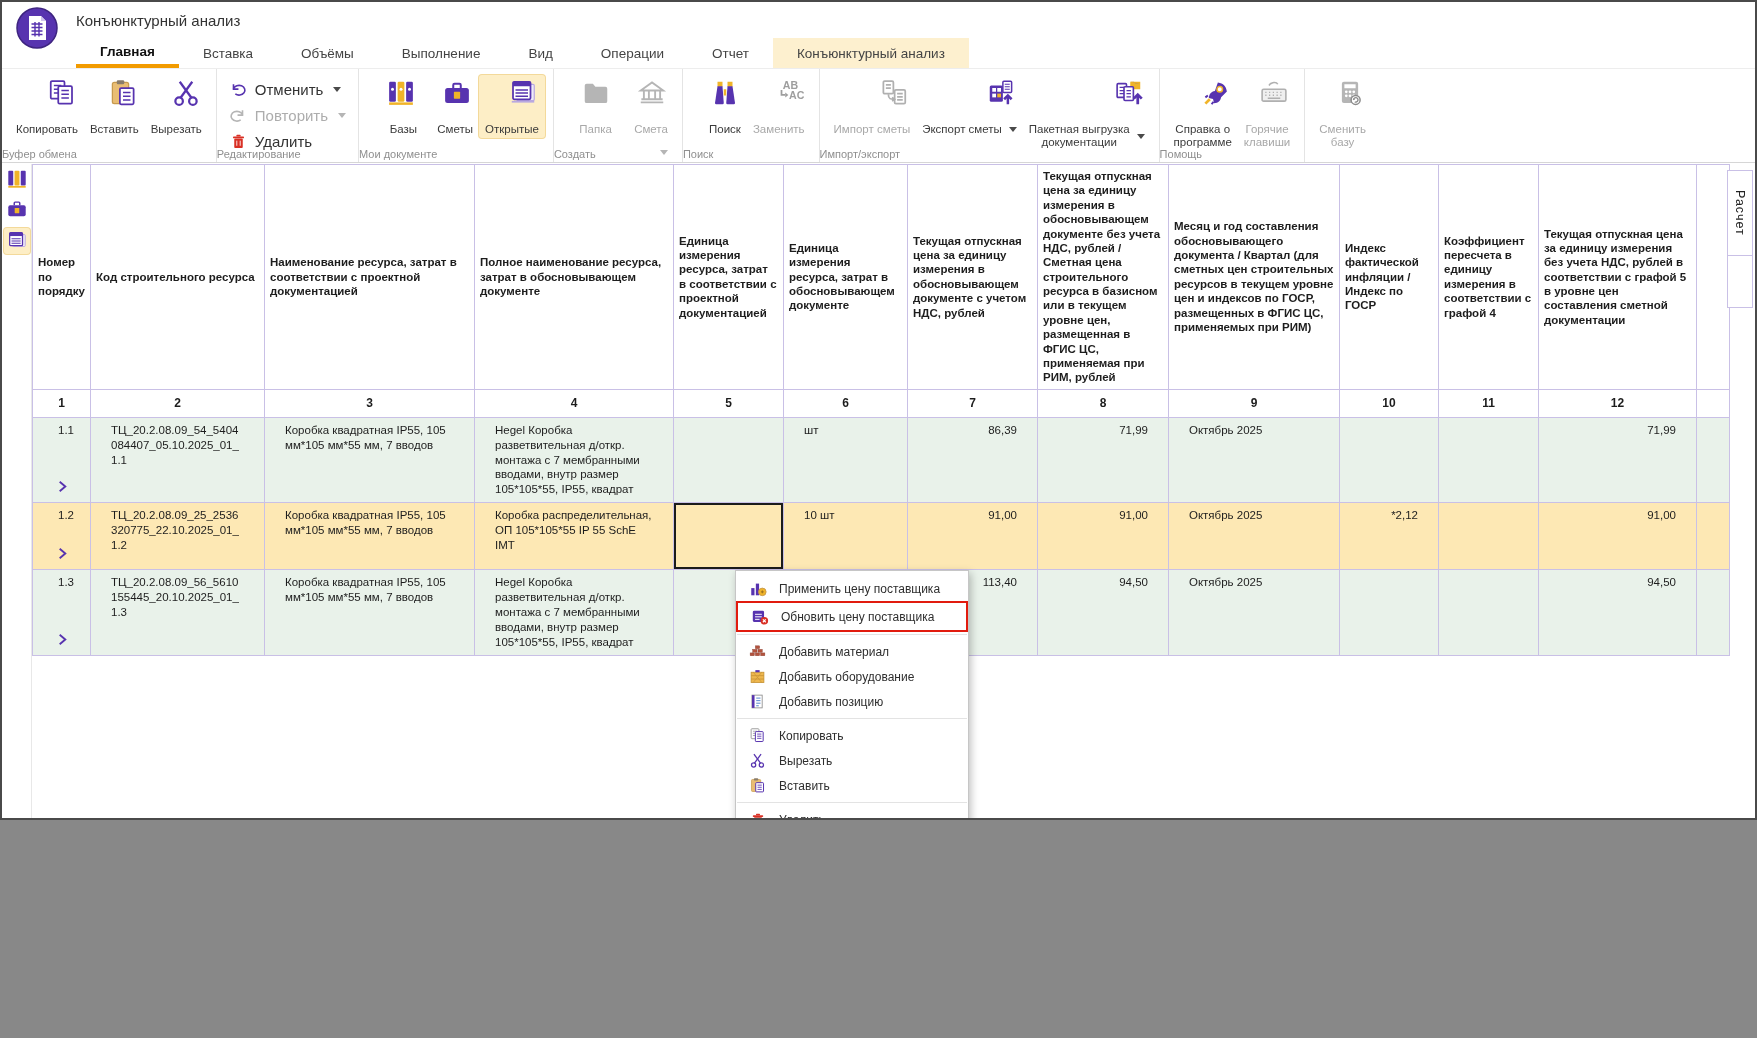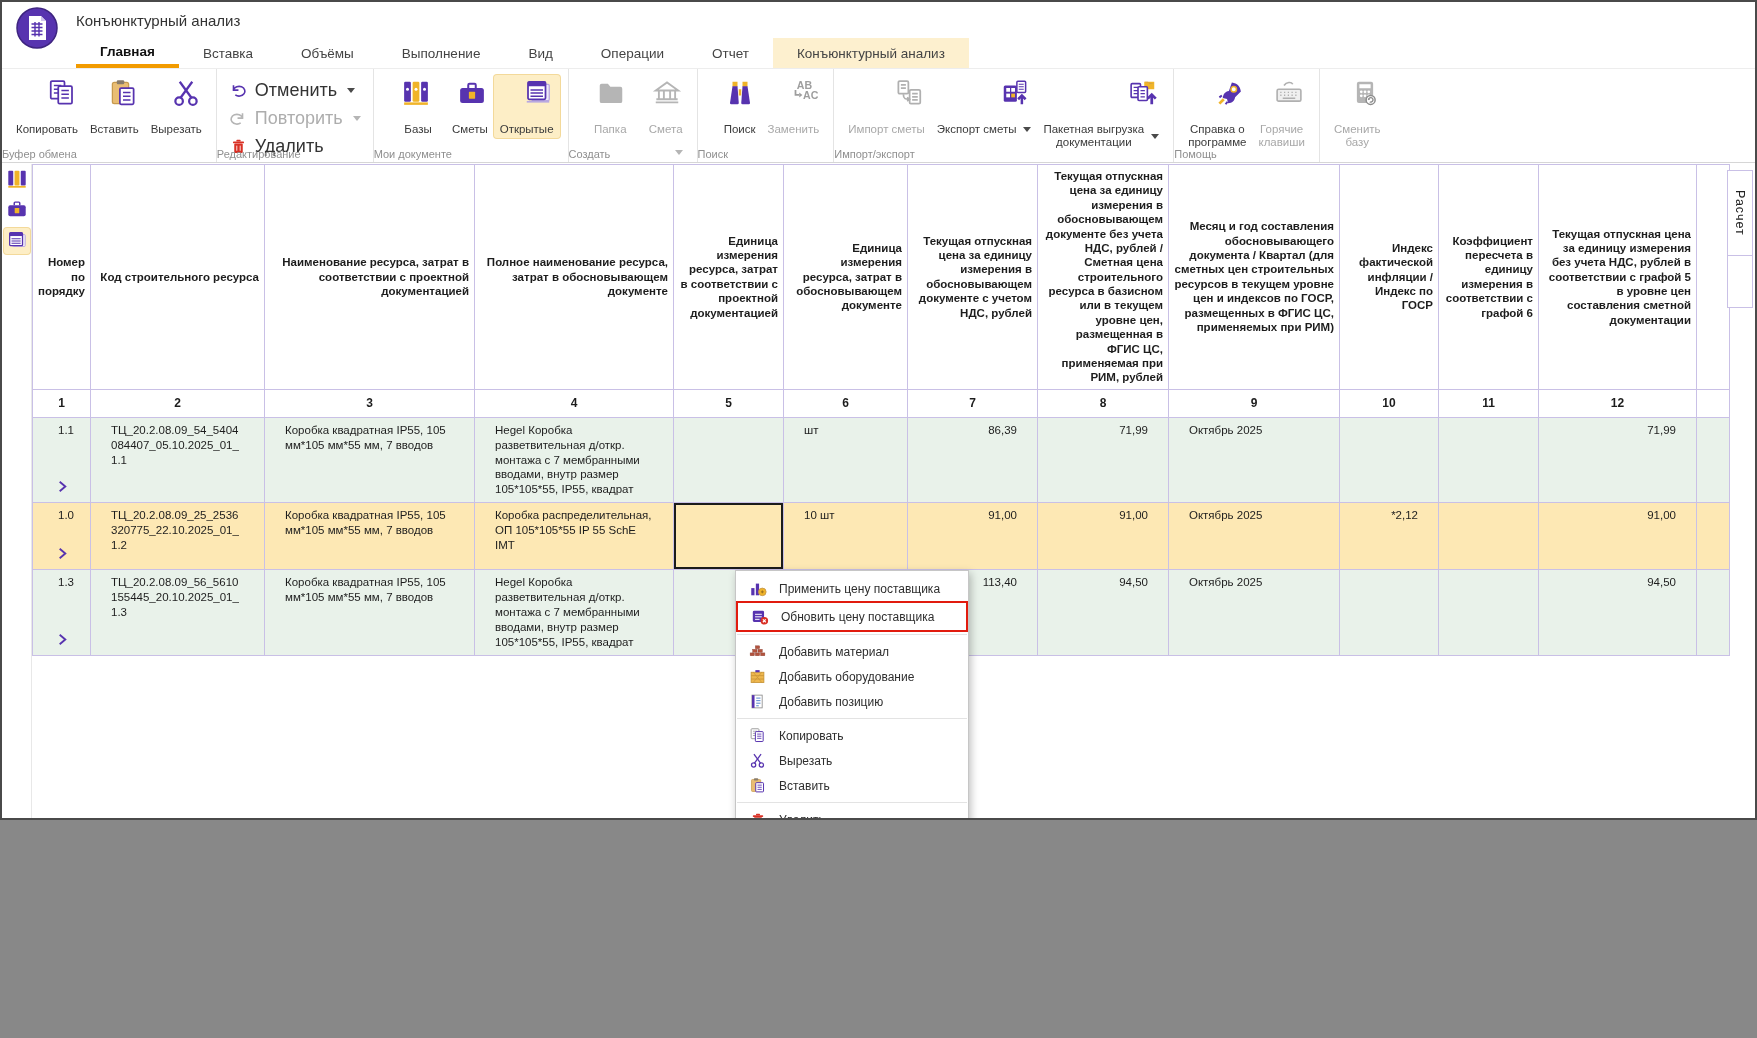--- a/index.html
+++ b/index.html
@@ -25,34 +25,34 @@
   .glabel { position:absolute; left:0; right:0; bottom:2px; font-size:11px; color:#8f8f8f; white-space:nowrap; }
   .rbtn { display:flex; flex-direction:column; align-items:flex-end; gap:14px; padding:2px 6px; min-width:56px; border-radius:3px; cursor:pointer; }
   .rbtn .ric { width:32px; height:32px; display:flex; align-items:center; justify-content:center; }
   .rbtn .rlbl { font-size:11.5px; line-height:1.15; color:#3a3a3a; text-align:center; white-space:pre-line; }
   .rbtn.disabled .rlbl { color:#a8a8a8; }
   .rbtn.selected { background:#fdeec6; box-shadow:0 0 0 1px #f3d99a; }
   .lblrow { display:flex; align-items:center; gap:4px; }
   .caret { width:0; height:0; border-left:4px solid transparent; border-right:4px solid transparent; border-top:5px solid #4a4a4a; margin-left:3px; }
   .caret.gray { border-top-color:#b5b5b5; }
   .editgroup { display:flex; flex-direction:column; gap:5px; padding-top:4px; }
-  .ebtn { display:flex; align-items:center; gap:7px; font-size:18px; color:#333; cursor:pointer; padding:1px 4px; }
+  .ebtn { display:flex; align-items:center; gap:7px; font-size:15px; color:#333; cursor:pointer; padding:1px 4px; }
   .ebtn.disabled { color:#adadad; }
   .ebtn .eic { width:19px; height:19px; display:flex; align-items:center; justify-content:center; }
 
   
   .leftstrip { position:absolute; left:0; top:162px; width:30px; bottom:0; background:#fff; border-right:1px solid #e8e8e8; }
   .mini { position:absolute; left:2px; width:26px; height:26px; display:flex; align-items:center; justify-content:center; border-radius:3px; cursor:pointer; }
   .mini.selected { background:#fdeec6; box-shadow:0 0 0 1px #f3d99a; }
 
   
   .tablewrap { position:absolute; left:30px; top:162px; }
   table.grid { border-collapse:collapse; table-layout:fixed; width:1697px; }
   table.grid td { border:1px solid #c9c0e6; vertical-align:middle; font-size:11.5px; color:#1d1d1d; overflow:hidden; }
-  tr.hrow td { height:224px; background:#fff; font-weight:bold; text-align:right; padding:4px 5px; line-height:1.25; vertical-align:middle; }
+  tr.hrow td { height:224px; background:#fff; font-weight:bold; text-align:left; padding:4px 5px; line-height:1.25; vertical-align:middle; }
   tr.nrow td { height:28px; background:#fff; font-weight:bold; font-size:12px; text-align:center; }
   tr.srow td { height:25px; background:#5733af; color:#fff; font-weight:bold; font-size:12px; padding-left:8px; border-color:#5733af; }
   .sectionflex { display:flex; align-items:center; gap:8px; }
   tr.drow td { padding:5px 20px; vertical-align:top; line-height:1.3; }
   tr.drow.green td { background:#e9f2ea; }
   tr.drow.yellow td { background:#fde8b4; }
   tr.r1 td { height:66px; } tr.r2 td { height:67px; } tr.r3 td { height:70px; }
   td.num { text-align:right; }
   td.codecell { word-break:break-all; }
   td.focuscell { box-shadow:inset 0 0 0 2px #1b1b1b; }
@@ -429,21 +429,21 @@
         <td>Номер по порядку</td>
         <td>Код строительного ресурса</td>
         <td>Наименование ресурса, затрат в соответствии с проектной документацией</td>
         <td>Полное наименование ресурса, затрат в обосновывающем документе</td>
         <td>Единица измерения ресурса, затрат в соответствии с проектной документацией</td>
         <td>Единица измерения ресурса, затрат в обосновывающем документе</td>
         <td>Текущая отпускная цена за единицу измерения в обосновывающем документе с учетом НДС, рублей</td>
         <td>Текущая отпускная цена за единицу измерения в обосновывающем документе без учета НДС, рублей / Сметная цена строительного ресурса в базисном или в текущем уровне цен, размещенная в ФГИС ЦС, применяемая при РИМ, рублей</td>
         <td>Месяц и год составления обосновывающего документа / Квартал (для сметных цен строительных ресурсов в текущем уровне цен и индексов по ГОСР, размещенных в ФГИС ЦС, применяемых при РИМ)</td>
         <td>Индекс фактической инфляции / Индекс по ГОСР</td>
-        <td>Коэффициент пересчета в единицу измерения в соответствии с графой 6</td>
+        <td>Коэффициент пересчета в единицу измерения в соответствии с графой 4</td>
         <td>Текущая отпускная цена за единицу измерения без учета НДС, рублей в соответствии с графой 5 в уровне цен составления сметной документации</td>
         <td></td>
       </tr>
       <tr class="nrow">
         <td>1</td>
         <td>2</td>
         <td>3</td>
         <td>4</td>
         <td>5</td>
         <td>6</td>
@@ -500,21 +500,21 @@
               <svg viewBox="0 0 24 24" width="15" height="15">
                     <g fill="#b4543e" stroke="#8a3c2d" stroke-width="0.6">
                       <rect x="9" y="4" width="6" height="4"></rect>
                       <rect x="5.3" y="9" width="6" height="4"></rect>
                       <rect x="12.7" y="9" width="6" height="4"></rect>
                       <rect x="1.6" y="14" width="6" height="4"></rect>
                       <rect x="9" y="14" width="6" height="4"></rect>
                       <rect x="16.4" y="14" width="6" height="4"></rect>
                     </g>
                   </svg>
-              <span>1.0</span>
+              <span>1.2</span>
             </div>
             <span class="rowchev">
               <svg viewBox="0 0 16 16" width="15" height="15">
                     <polyline points="5,3 11,8 5,13" fill="none" stroke="#5733af" stroke-width="2"></polyline>
                   </svg>
             </span>
           </div>
         </td>
         <td class="codecell">ТЦ_20.2.08.09_25_2536320775_22.10.2025_01_1.2</td>
         <td>Коробка квадратная IP55, 105 мм*105 мм*55 мм, 7 вводов</td>

